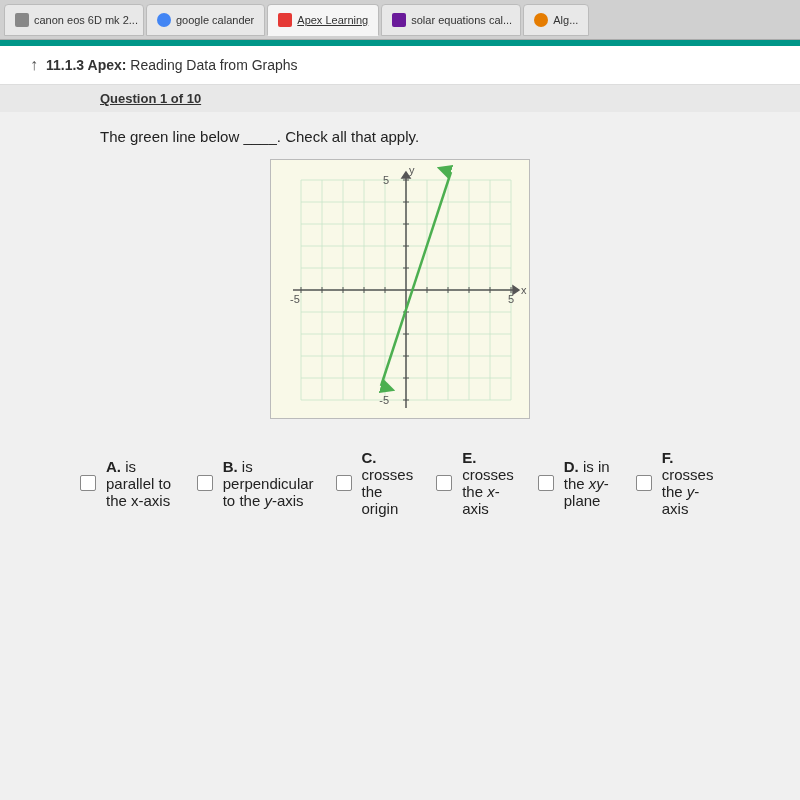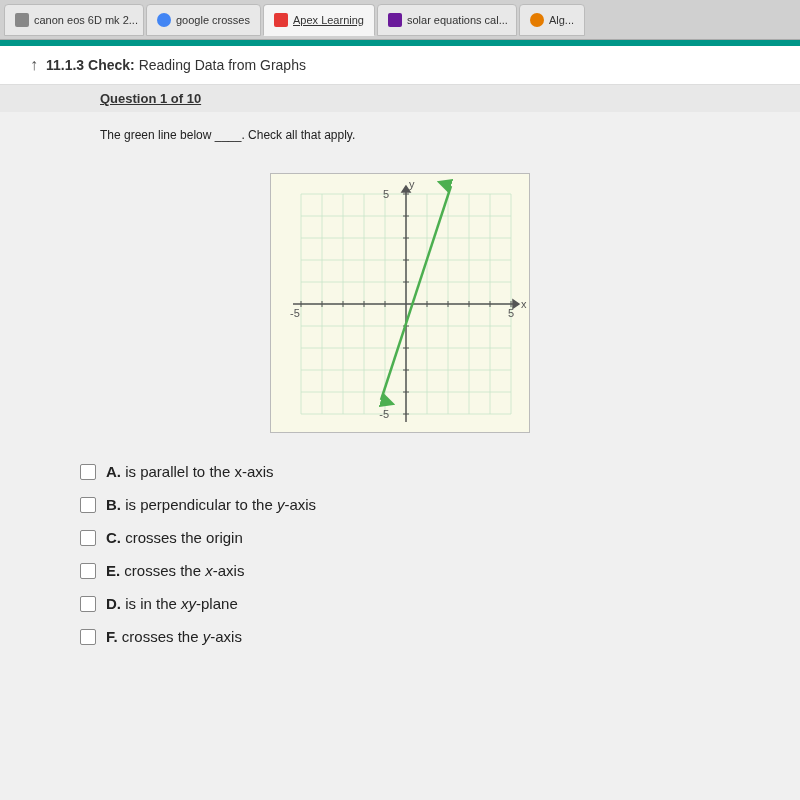--- a/index.html
+++ b/index.html
@@ -95,43 +95,43 @@
       font-weight: bold;
       color: #333;
       text-decoration: underline;
     }
 
     
     .question-area {
       padding: 16px 100px 10px 100px;
     }
     .question-text {
-      font-size: 12px;
+      font-size: 15px;
       color: #222;
-      margin-bottom: 31px;
+      margin-bottom: 14px;
     }
 
     
     .graph-container {
       margin: 0 auto 20px auto;
       width: 260px;
     }
     .graph-svg-wrapper {
       border: 1px solid #bbb;
       background: #f9f9e8;
       width: 260px;
       height: 260px;
       position: relative;
     }
 
     
     .answer-choices {
       padding: 0 80px;
       display: flex;
-      flex-direction: column;
+      flex-direction: row;
       gap: 16px;
     }
     .answer-choice {
       display: flex;
       align-items: center;
       gap: 10px;
       cursor: pointer;
     }
     .choice-checkbox {
       width: 16px;
@@ -152,42 +152,42 @@
 </head>
 <body>
 
 <div class="tab-bar">
   <div class="tab">
     <span class="tab-favicon" style="background:#888"></span>
     <span>canon eos 6D mk 2...</span>
   </div>
   <div class="tab">
     <span class="tab-favicon" style="background:#4285F4;border-radius:50%"></span>
-    <span>google crosses</span>
+    <span>google calander</span>
   </div>
   <div class="tab active">
     <span class="tab-favicon" style="background:#e53935"></span>
     <span>Apex Learning</span>
   </div>
   <div class="tab">
     <span class="tab-favicon" style="background:#6a1a9a"></span>
     <span>solar equations cal...</span>
   </div>
   <div class="tab">
     <span class="tab-favicon" style="background:#e57c00;border-radius:50%"></span>
     <span>Alg...</span>
   </div>
 </div>
 
 <div class="top-bar"></div>
 
 <div class="quiz-header">
   <span class="icon-up">↑</span>
   <span class="quiz-title">
-    <strong>11.1.3 Check:</strong>
+    <strong>11.1.3 Apex:</strong>
     <span>Reading Data from Graphs</span>
   </span>
 </div>
 
 <div class="main-content">
 
   <div class="question-number-bar">
     <span>Question 1 of 10</span>
   </div>
 

